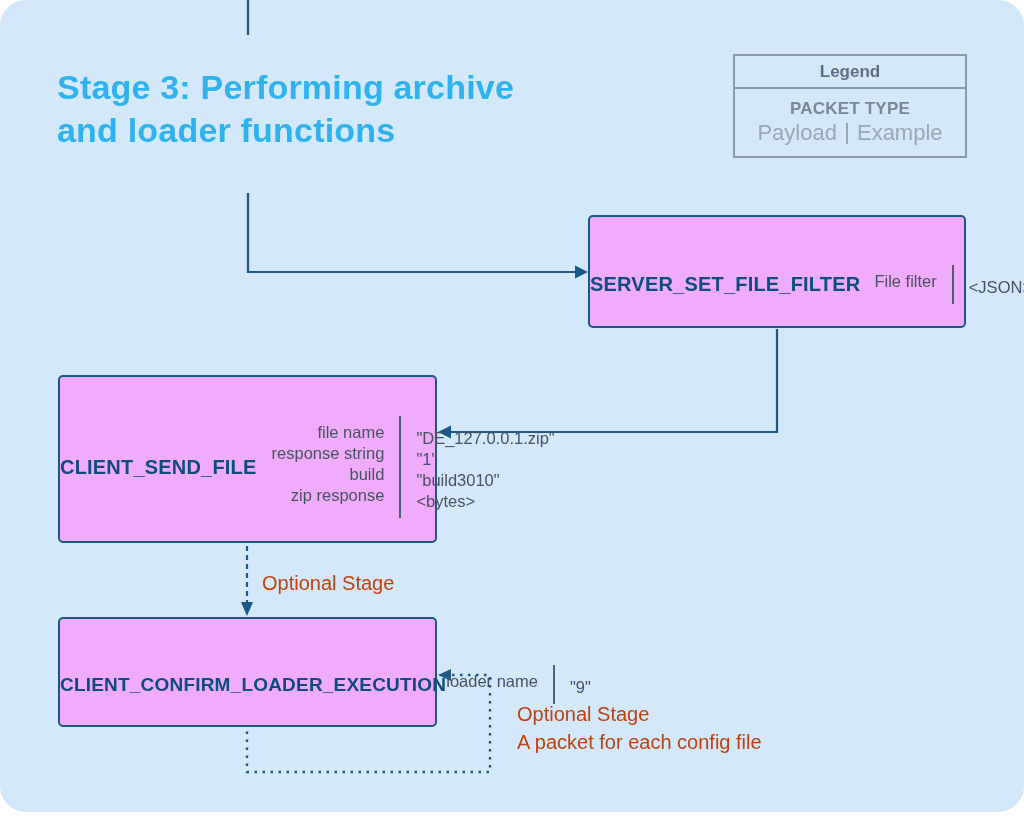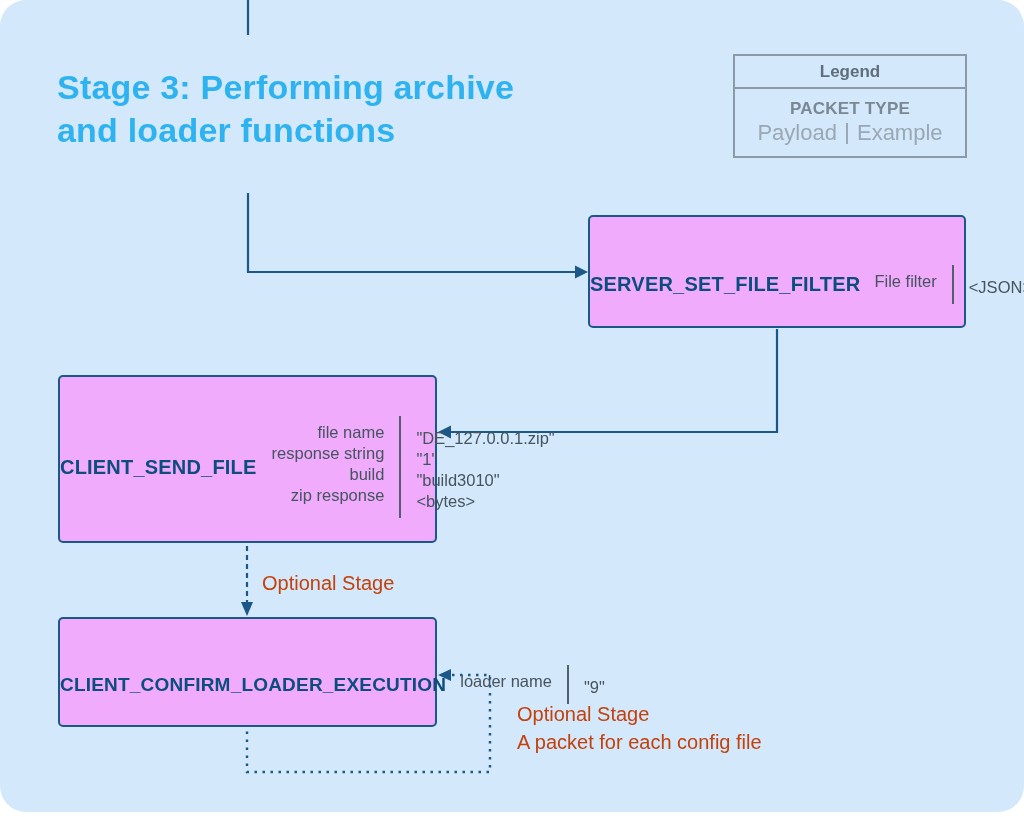--- a/index.html
+++ b/index.html
@@ -68,21 +68,21 @@
     display: flex; width: 100%;
     font-size: 16.5px; color: #46545f; line-height: 21px;
   }
   .payload .labels { flex: 1; text-align: right; padding-right: 15px; }
   .payload .divider { width: 2px; background: #52606b; margin: -6px 0; }
   .payload .values { flex: 1; text-align: left; padding-left: 15px; margin-top: 6px; }
   .payload div { white-space: nowrap; }
 
   .pkt-server  { left: 588px; top: 215px; width: 378px; height: 113px; padding-top: 26px; gap: 14px; }
   .pkt-send    { left: 58px;  top: 375px; width: 379px; height: 168px; padding-top: 16px; gap: 15px; }
-  .pkt-confirm { left: 58px;  top: 617px; width: 379px; height: 110px; padding-top: 25px; gap: 14px; }
+  .pkt-confirm { left: 58px;  top: 617px; width: 379px; height: 110px; padding-top: 25px; }
 
   .note {
     position: absolute;
     font-size: 20px; line-height: 28px; color: #c2410c;
     white-space: nowrap;
   }
   .note-1 { left: 262px; top: 569px; }
   .note-2 { left: 517px; top: 700px; }
 </style>
 </head>

